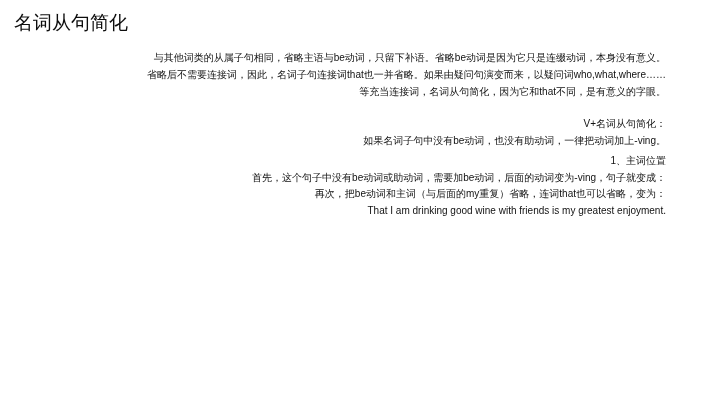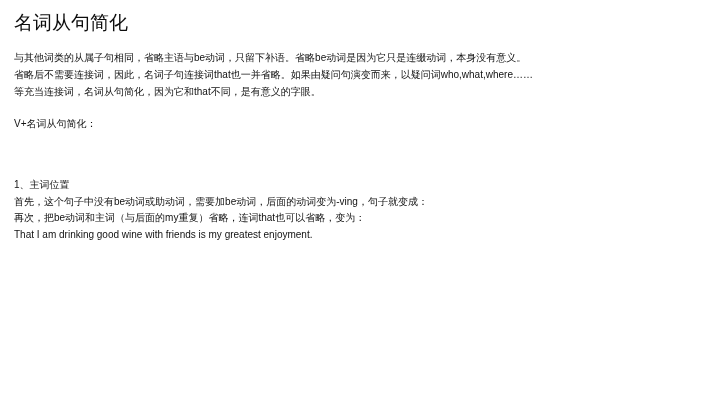--- a/index.html
+++ b/index.html
@@ -8,20 +8,21 @@
     background: #ffffff;
   }
   .slide {
     position: relative;
     width: 668px;
     height: 405px;
     background: #ffffff;
     overflow: hidden;
     font-family: "Liberation Sans", "DejaVu Sans", sans-serif;
     color: #111111;
+    text-align: right;
     -webkit-font-smoothing: antialiased;
   }
   .slide-title {
     position: absolute;
     left: 14px;
     top: 11px;
     font-size: 19px;
     line-height: 23px;
     white-space: nowrap;
     color: #0d0d0d;
@@ -32,38 +33,39 @@
     right: 2px;
   }
   .para .line {
     font-size: 10px;
     line-height: 17px;
     white-space: nowrap;
     color: #111111;
   }
   .para-intro   { top: 49px;  }
   .para-ving    { top: 115px; }
-  .para-example { top: 177px; }
+  .para-example { top: 153px; }
   .para-example .line { line-height: 16.5px; }
 </style>
 </head>
 <body>
 
 <div class="slide">
 
   <div class="slide-title">名词从句简化</div>
 
   <div class="para para-intro">
     <div class="line">与其他词类的从属子句相同，省略主语与be动词，只留下补语。省略be动词是因为它只是连缀动词，本身没有意义。</div>
     <div class="line">省略后不需要连接词，因此，名词子句连接词that也一并省略。如果由疑问句演变而来，以疑问词who,what,where……</div>
     <div class="line">等充当连接词，名词从句简化，因为它和that不同，是有意义的字眼。</div>
   </div>
 
   <div class="para para-ving">
     <div class="line">V+名词从句简化：</div>
+    <div class="line">如果名词子句中没有be动词，也没有助动词，一律把动词加上-ving。</div>
   </div>
 
   <div class="para para-example">
     <div class="line">1、主词位置</div>
     <div class="line">首先，这个句子中没有be动词或助动词，需要加be动词，后面的动词变为-ving，句子就变成：</div>
     <div class="line">再次，把be动词和主词（与后面的my重复）省略，连词that也可以省略，变为：</div>
     <div class="line">That I am drinking good wine with friends is my greatest enjoyment.</div>
   </div>
 
 </div>

